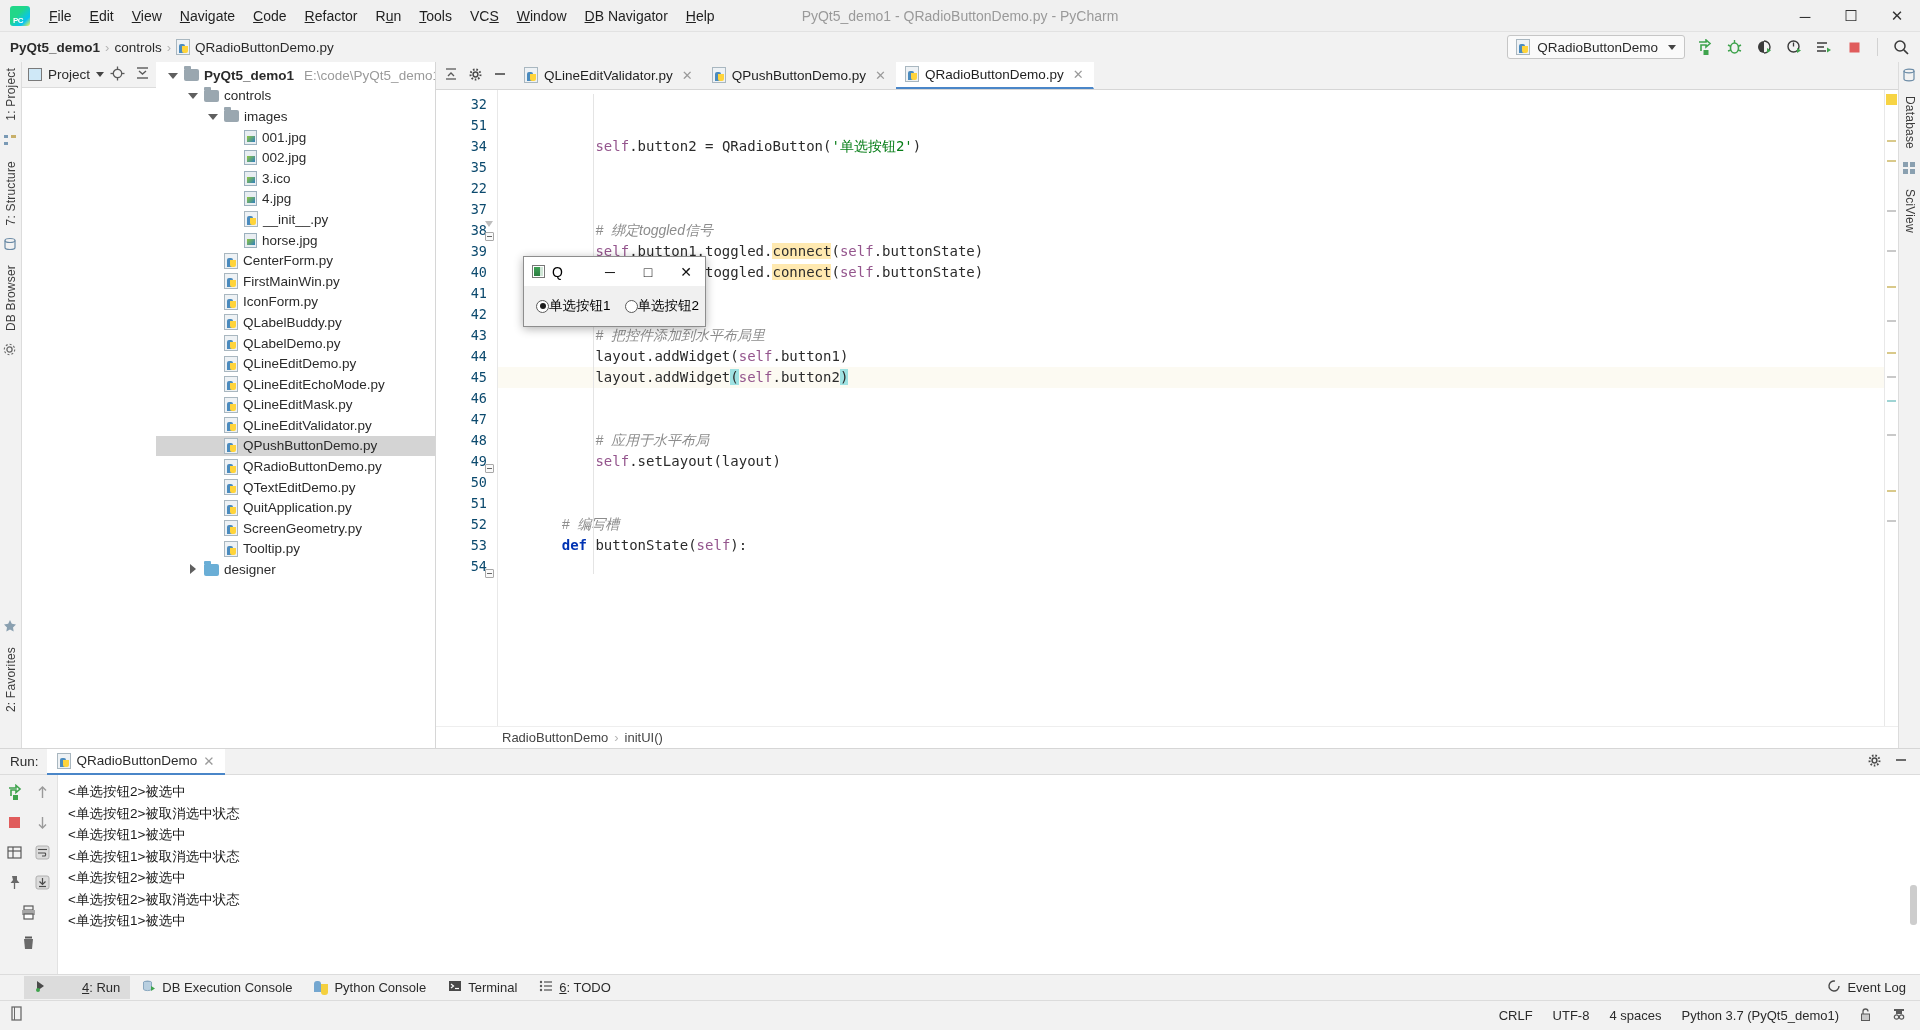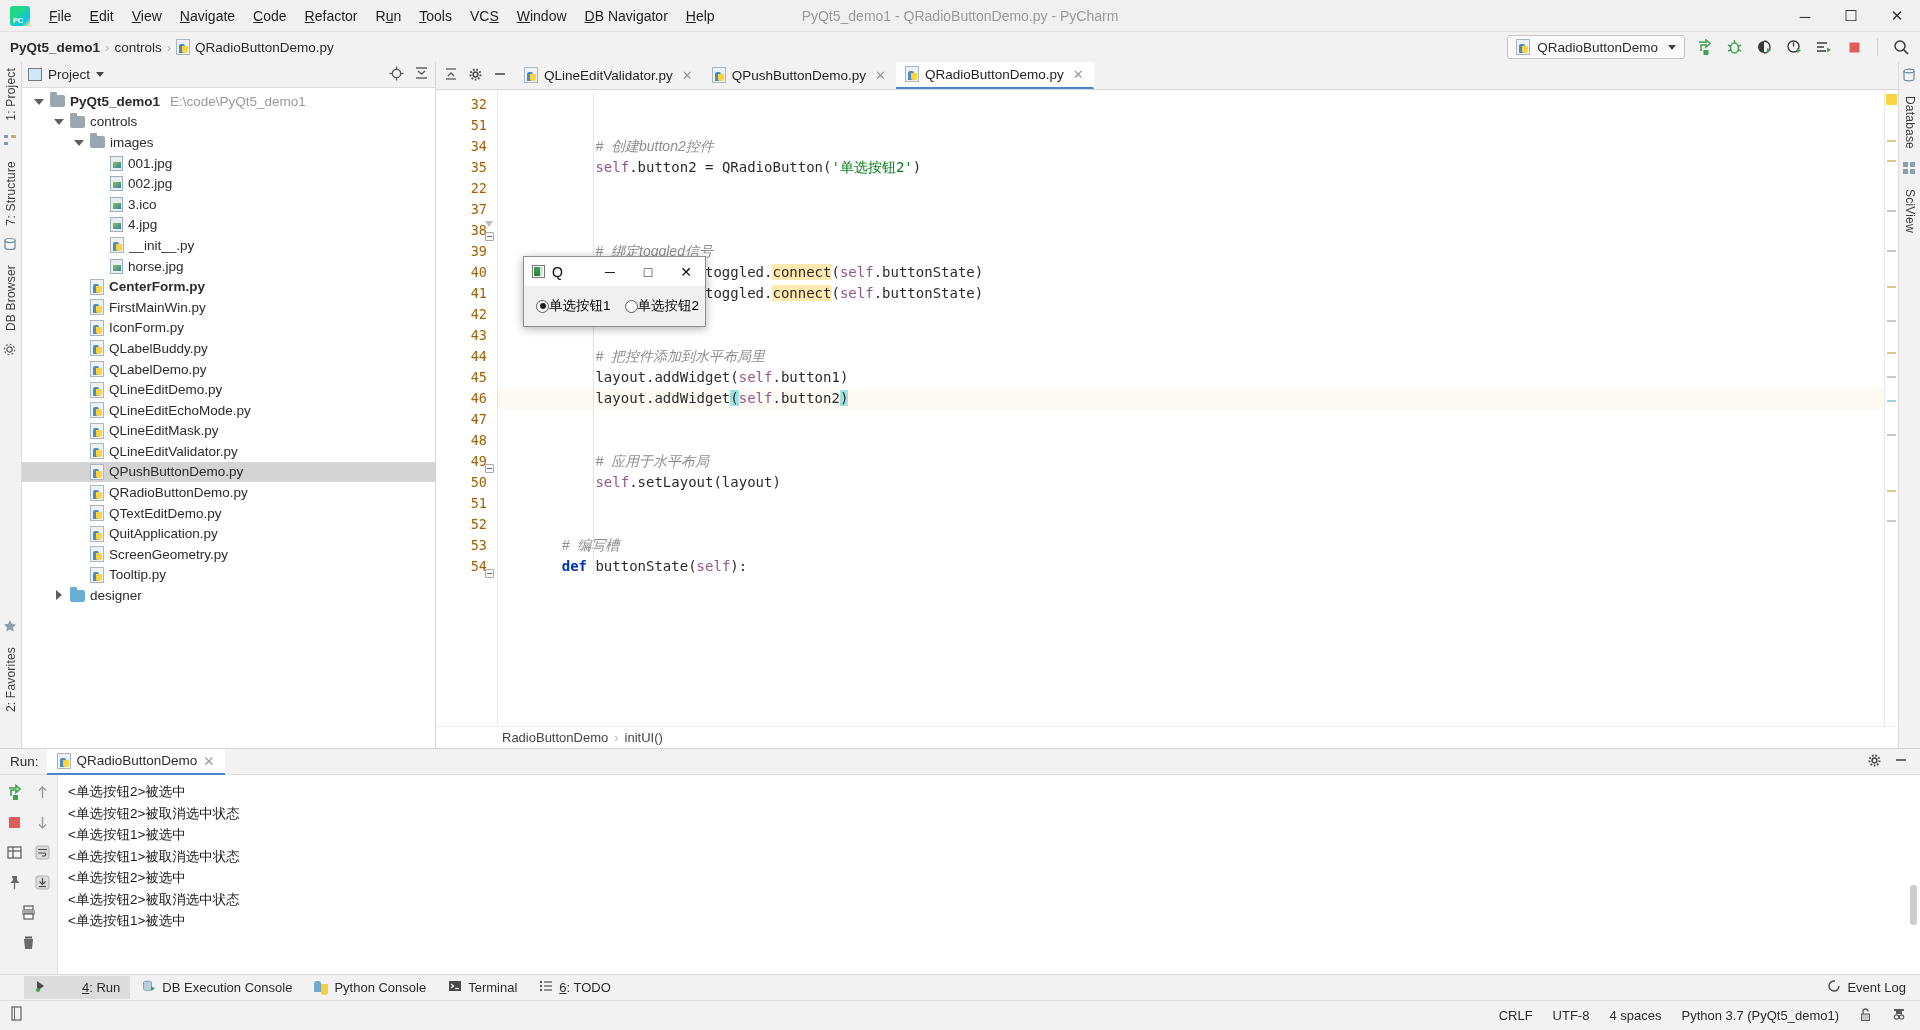--- a/index.html
+++ b/index.html
@@ -110,21 +110,21 @@
   .rightstrip{ border-right:none; border-left:1px solid #dcdcdc; }
   .vtab {
     writing-mode: vertical-rl; font-size:12px; color:#3c3c3c; padding:6px 2px;
     white-space:nowrap; letter-spacing:.2px;
   }
   .vtab.rot { transform: rotate(180deg); }
   .vstrip-ico{ width:16px; height:16px; margin:6px 0; }
 
   
   .project-panel {
-    width: 414px; background:#fff; display:flex; flex-direction:column; flex:none;
+    width: 414px; background:#fff; display:flex; flex-direction:row; flex:none;
     border-right:1px solid #d6d6d6;
   }
   .panel-head {
     height:26px; background:#f2f2f2; display:flex; align-items:center; padding:0 6px;
     border-bottom:1px solid #dcdcdc; gap:6px;
   }
   .panel-head .title { font-size:13.5px; }
   .sq-ico{ width:14px; height:13px; border:1px solid #7a7a7a; background:#cfe8f7; flex:none; }
   .caret-sm { border-left:4px solid transparent; border-right:4px solid transparent;
     border-top:5px solid #444; }
@@ -151,21 +151,21 @@
   .etab {
     display:flex; align-items:center; gap:6px; padding:4px 9px 5px 9px; height:27px;
     font-size:13.5px; color:#1f1f1f; border-right:1px solid transparent; position:relative;
   }
   .etab.active { background:#fff; border-bottom:2px solid #4a86c8; }
   .etab .x { color:#9a9a9a; font-size:13px; margin-left:3px; }
 
   .editor-main { flex:1; display:flex; min-height:0; position:relative; background:#fff; }
   .gutter {
     width:62px; background:#fff; border-right:1px solid #e8e8e8; flex:none;
-    font-family:"DejaVu Sans Mono", monospace; font-size:13.5px; color:#a16207;
+    font-family:"DejaVu Sans Mono", monospace; font-size:13.5px; color:#0c4a6e;
     text-align:right; padding-top:4px; position:relative;
   }
   .gline { height:21px; line-height:21px; padding-right:10px; }
   .foldcol { position:absolute; right:-1px; top:4px; width:14px; }
   .fold { position:absolute; width:9px; height:9px; left:1px; }
   .fold.minus { border:1px solid #a8a8a8; background:#fafafa; border-radius:1px; }
   .fold.minus::after{ content:""; position:absolute; left:1px; top:3px; width:5px; height:1px; background:#666; }
   .fold.arrow::after{
     content:""; position:absolute; left:0; top:1px; border-left:4px solid transparent;
     border-right:4px solid transparent; border-top:6px solid #bdbdbd;
@@ -447,21 +447,21 @@
           <div class="tnode" style="padding-left: 72px;">
             <span class="twist"></span>
             <span class="pyfile-ico"></span>
             <span class="tlabel">__init__.py</span>
           </div>
           <div class="tnode" style="padding-left: 72px;">
             <span class="twist"></span>
             <span class="file-ico"></span>
             <span class="tlabel">horse.jpg</span>
           </div>
-          <div class="tnode" style="padding-left: 52px; font-weight: bold;">
+          <div class="tnode" style="padding-left: 52px;">
             <span class="twist"></span>
             <span class="pyfile-ico"></span>
             <span class="tlabel">CenterForm.py</span>
           </div>
           <div class="tnode" style="padding-left: 52px;">
             <span class="twist"></span>
             <span class="pyfile-ico"></span>
             <span class="tlabel">FirstMainWin.py</span>
           </div>
           <div class="tnode" style="padding-left: 52px;">
@@ -605,21 +605,20 @@
             <div class="gline">50</div>
             <div class="gline">51</div>
             <div class="gline">52</div>
             <div class="gline">53</div>
             <div class="gline">54</div>
           </div>
         <div class="code" id="code">
           <div class="indent-guide" style="top:4px;height:480px;"></div>
         <div class="cline"></div>
             <div class="cline"></div>
-            <div class="cline"><span class="plain">        </span><span class="cmt-zh">#  创建button2控件</span></div>
             <div class="cline"><span class="plain">        </span><span class="self">self</span><span class="plain">.button2 </span><span class="plain">= </span><span class="plain">QRadioButton(</span><span class="str">'单选按钮2'</span><span class="plain">)</span></div>
             <div class="cline"></div>
             <div class="cline"></div>
             <div class="cline"></div>
             <div class="cline"><span class="plain">        </span><span class="cmt-zh">#  绑定toggled信号</span></div>
             <div class="cline"><span class="plain">        </span><span class="self">self</span><span class="plain">.button1.toggled.</span><span class="mark-y">connect</span><span class="plain">(</span><span class="self">self</span><span class="plain">.buttonState)</span></div>
             <div class="cline"><span class="plain">        </span><span class="self">self</span><span class="plain">.button2.toggled.</span><span class="mark-y">connect</span><span class="plain">(</span><span class="self">self</span><span class="plain">.buttonState)</span></div>
             <div class="cline"></div>
             <div class="cline"></div>
             <div class="cline"><span class="plain">        </span><span class="cmt-zh">#  把控件添加到水平布局里</span></div>

